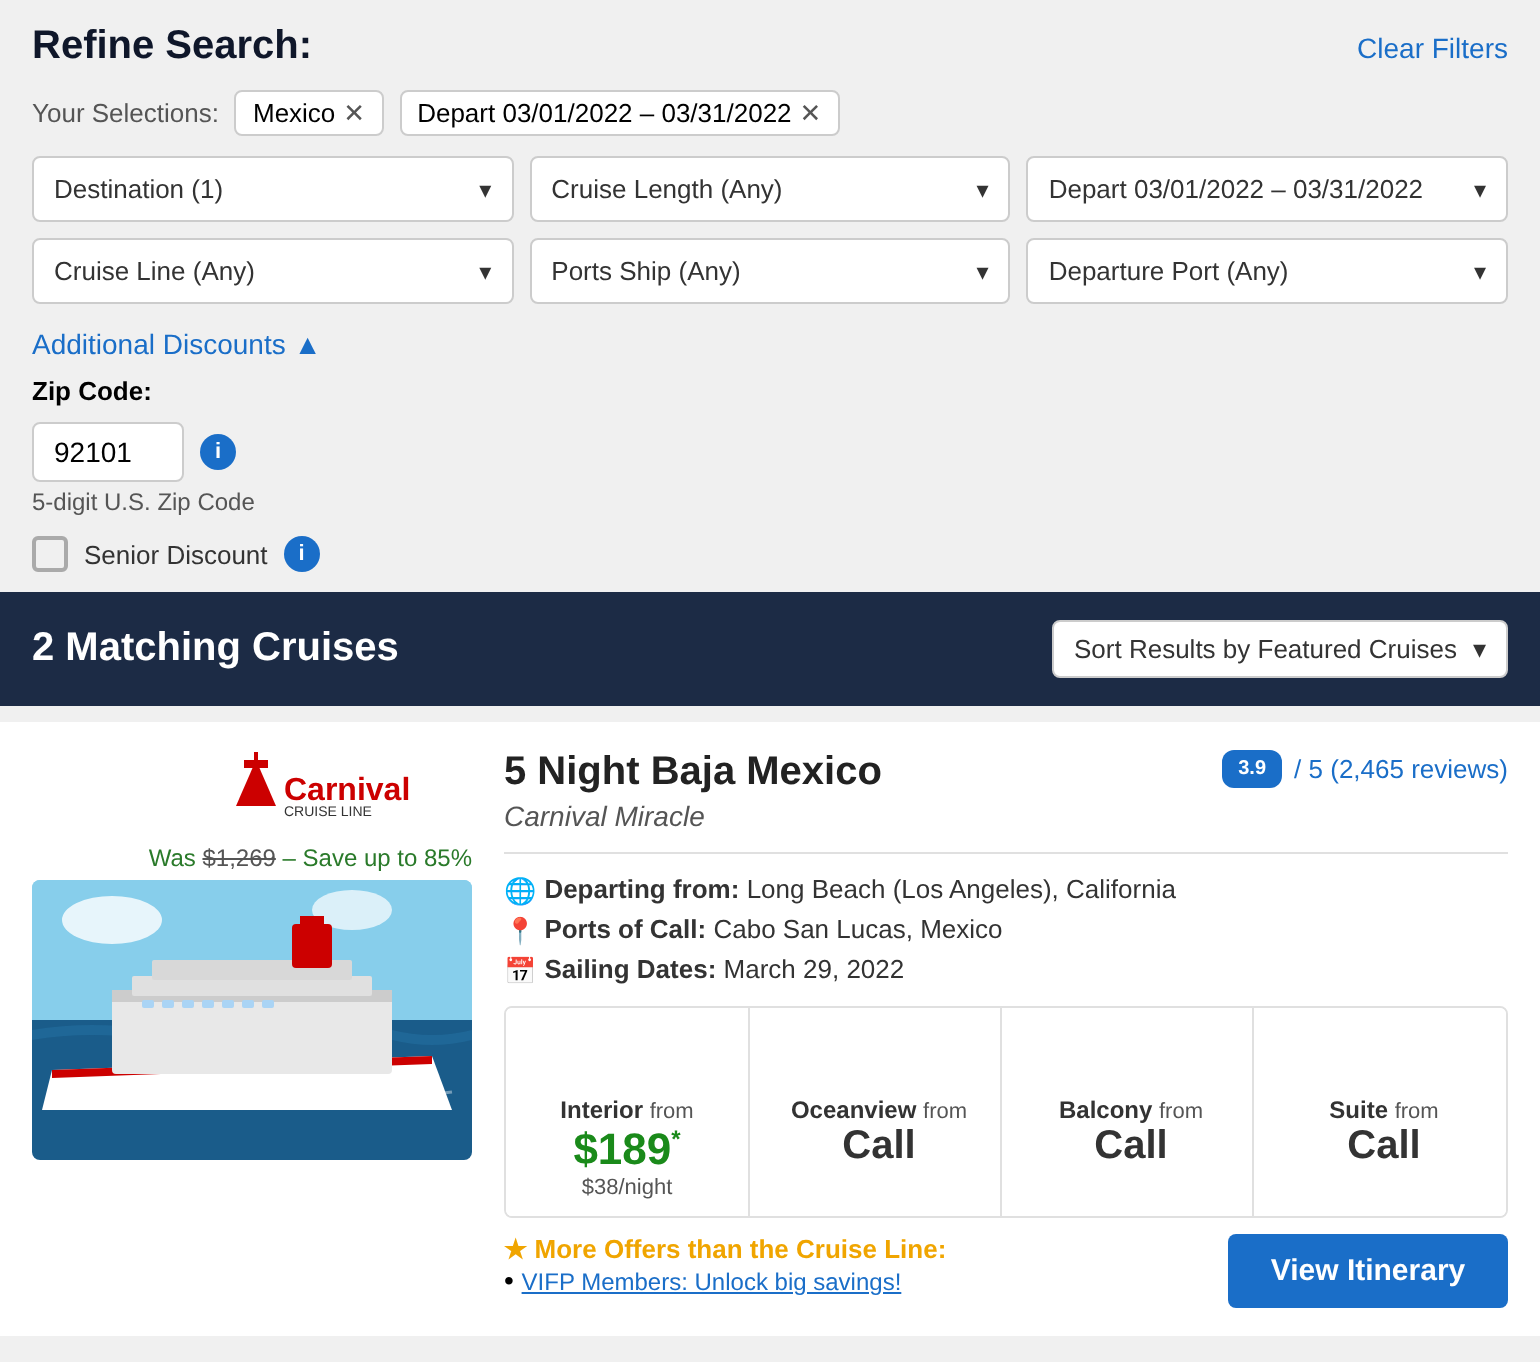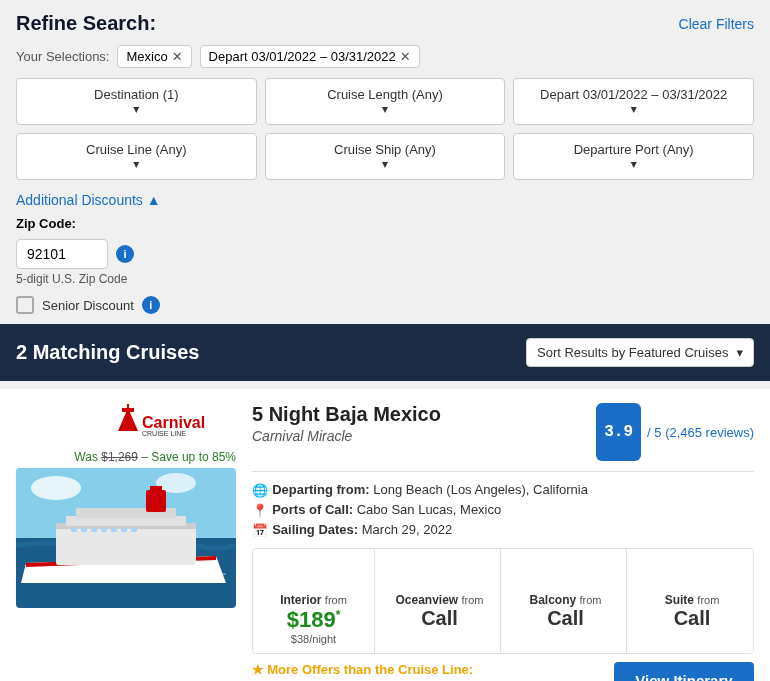--- a/index.html
+++ b/index.html
@@ -63,21 +63,20 @@
     .filter-select {
       background: white;
       border: 1px solid #ccc;
       border-radius: 4px;
       padding: 8px 10px;
       font-size: 13px;
       display: flex;
       align-items: center;
       justify-content: space-between;
       cursor: pointer;
-      flex-direction: column;
     }
     .filter-select span { color: #333; }
     .chevron { color: #555; font-size: 12px; }
 
     
     .discounts-section {
       background: #f0f0f0;
       padding: 4px 16px 10px 16px;
     }
     .discounts-toggle {
@@ -98,21 +97,21 @@
     .zip-row {
       display: flex;
       align-items: center;
       gap: 8px;
     }
     .zip-input {
       border: 1px solid #ccc;
       border-radius: 4px;
       padding: 6px 10px;
       font-size: 14px;
-      width: 92px;
+      width: 76px;
     }
     .info-icon {
       background: #1a6ec8;
       color: white;
       border-radius: 50%;
       width: 18px;
       height: 18px;
       display: inline-flex;
       align-items: center;
       justify-content: center;
@@ -224,25 +223,24 @@
     .cruise-ship {
       font-size: 14px;
       color: #555;
       font-style: italic;
       margin-top: 2px;
     }
     .rating-badge {
       background: #1a6ec8;
       color: white;
       border-radius: 6px;
-      padding: 20px 8px;
-      font-size: 16px;
+      padding: 4px 8px;
+      font-size: 10px;
       font-weight: bold;
       white-space: nowrap;
-      font-family: Liberation Mono, monospace;
     }
     .rating-text {
       font-size: 13px;
       color: #1a6ec8;
       margin-left: 6px;
     }
     .rating-row {
       display: flex;
       align-items: center;
     }
@@ -373,21 +371,21 @@
     <span class="chevron">▾</span>
   </div>
 </div>
 
 <div class="filter-grid" style="padding-top:0;">
   <div class="filter-select">
     <span>Cruise Line (Any)</span>
     <span class="chevron">▾</span>
   </div>
   <div class="filter-select">
-    <span>Cruise Ship (Any)</span>
+    <span>Ports Ship (Any)</span>
     <span class="chevron">▾</span>
   </div>
   <div class="filter-select">
     <span>Departure Port (Any)</span>
     <span class="chevron">▾</span>
   </div>
 </div>
 
 <div class="discounts-section">
   <div class="discounts-toggle">
@@ -524,18 +522,21 @@
           <div class="price-call">Call</div>
         </div>
       </div>
 
       <div class="offers-row">
         <div class="offers-left">
           <div class="more-offers">
             <span>★</span>
             <span>More Offers than the Cruise Line:</span>
           </div>
+          <div>
+            <span>• </span><a class="vifp-link" href="#">VIFP Members: Unlock big savings!</a>
+          </div>
         </div>
         <button class="view-btn">View Itinerary</button>
       </div>
     </div>
   </div>
 </div>
 
 </body></html>

